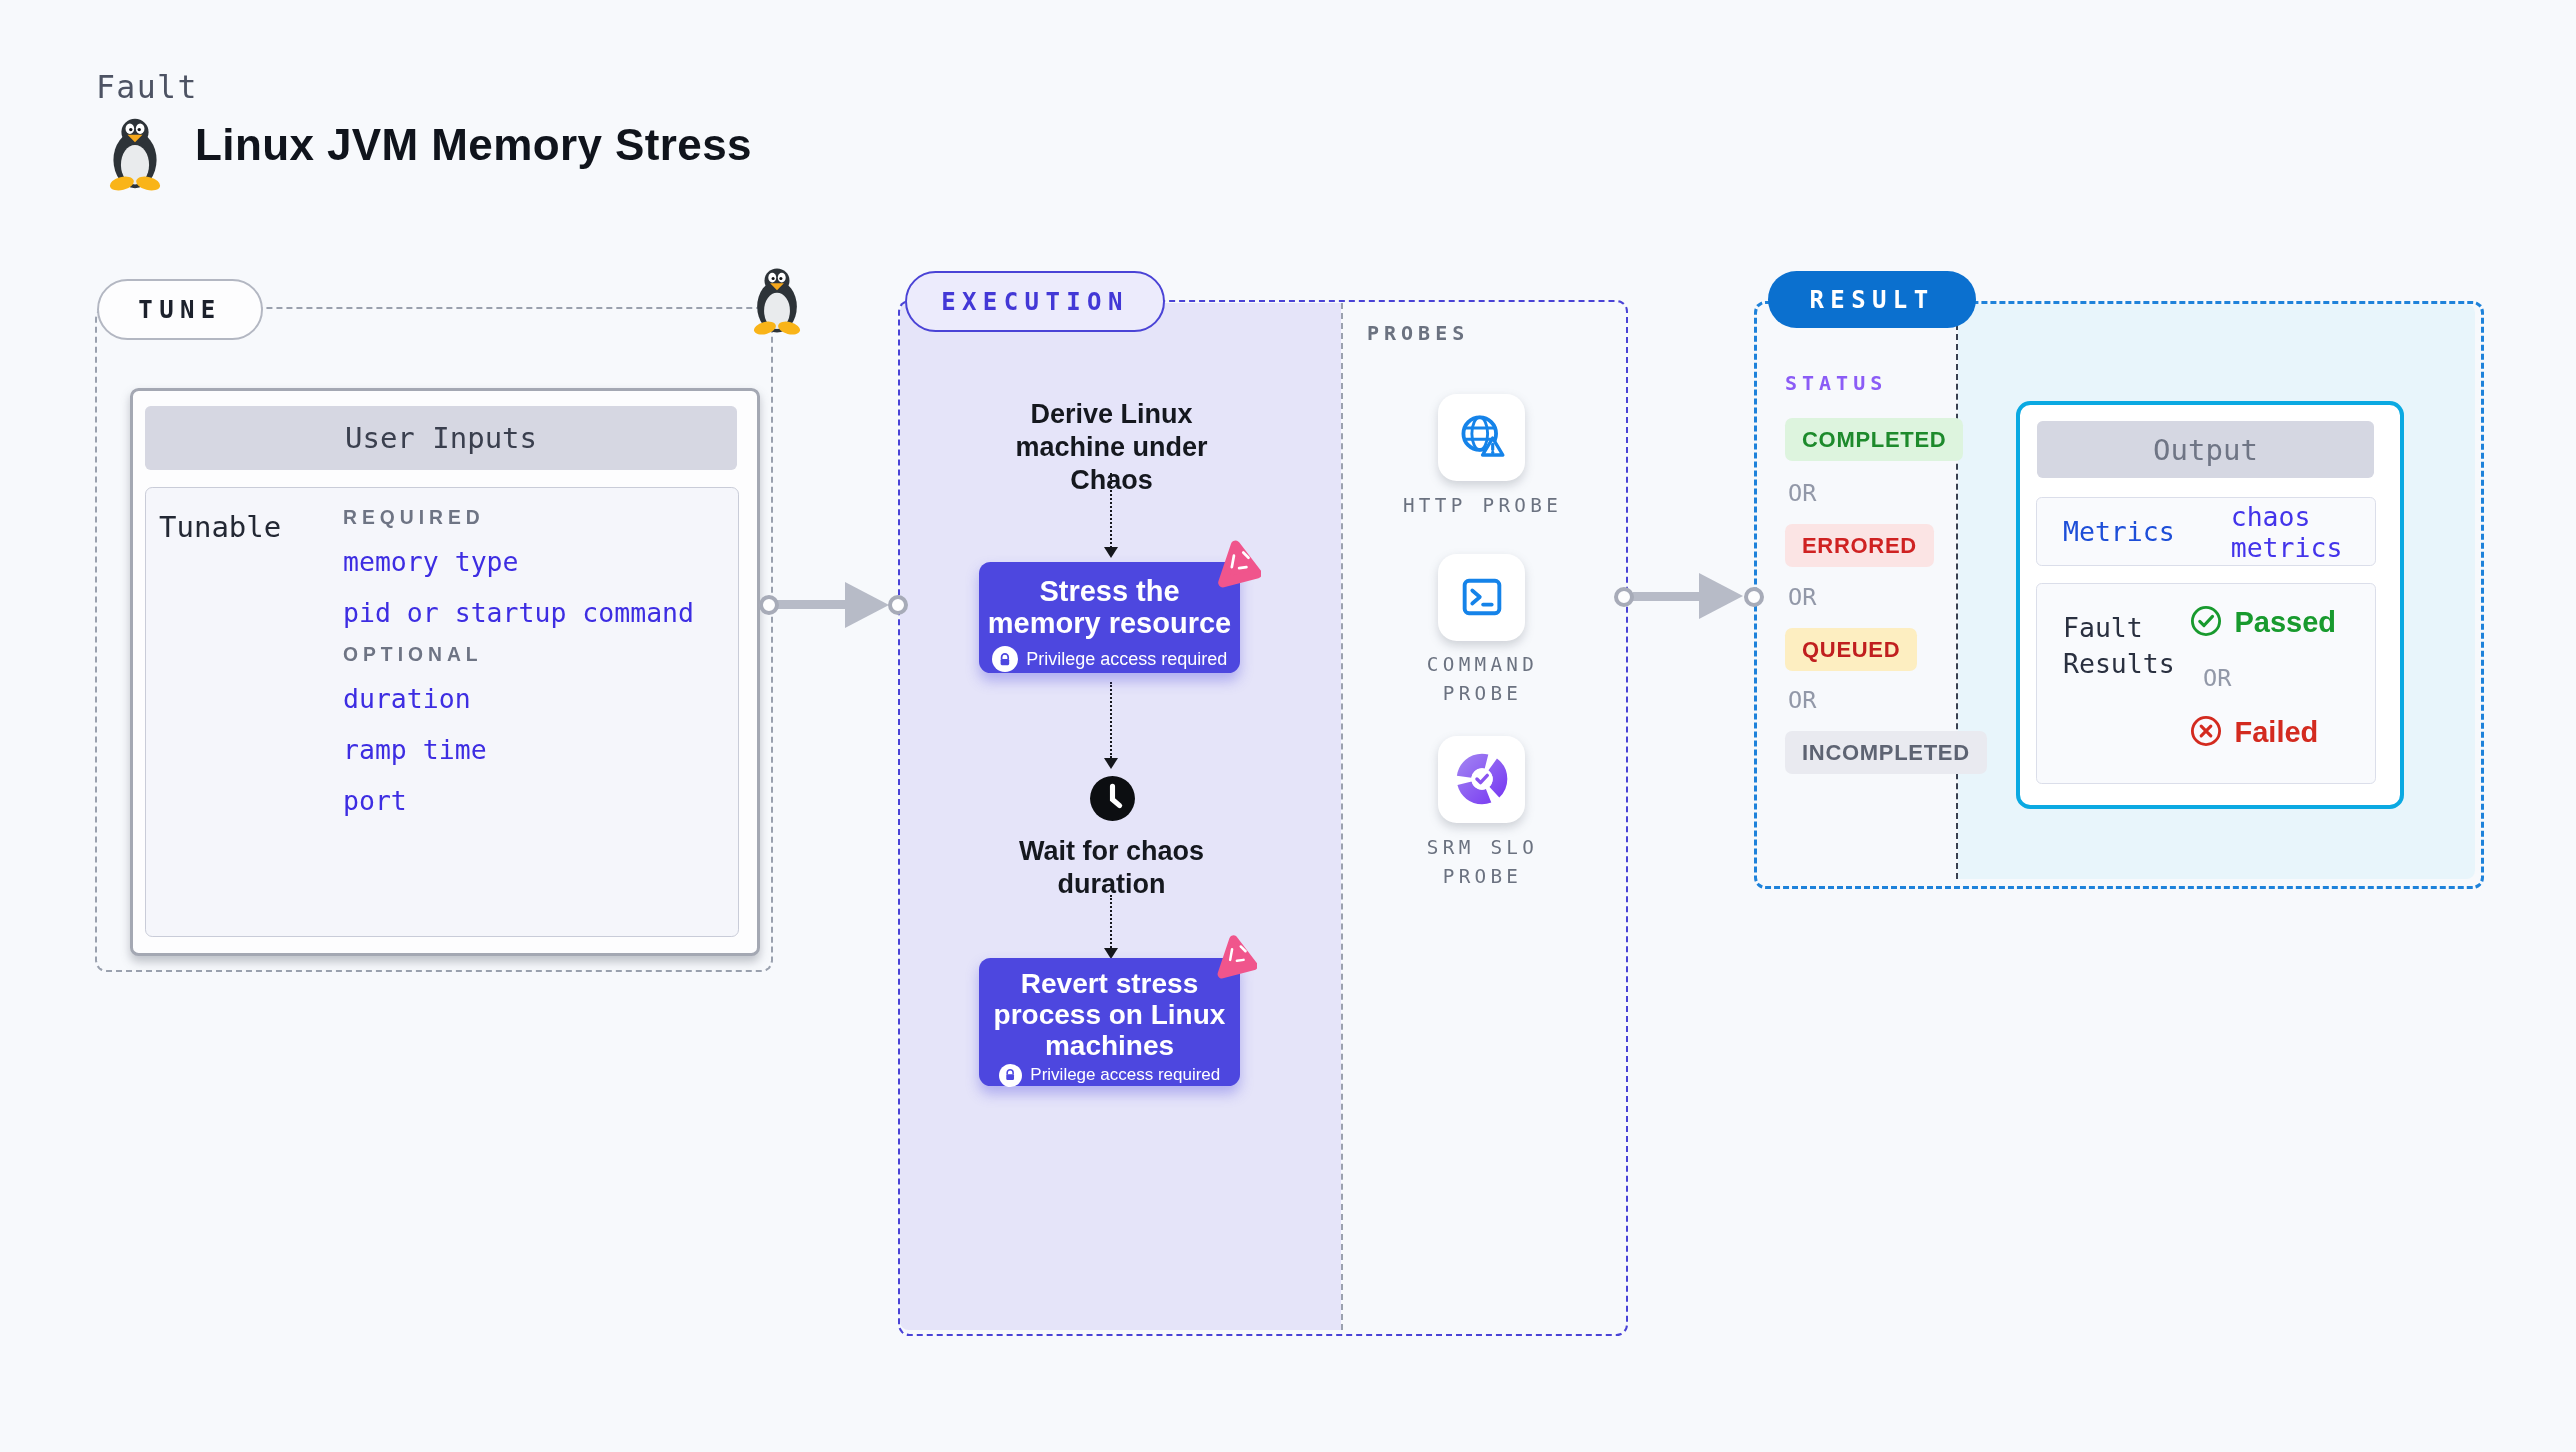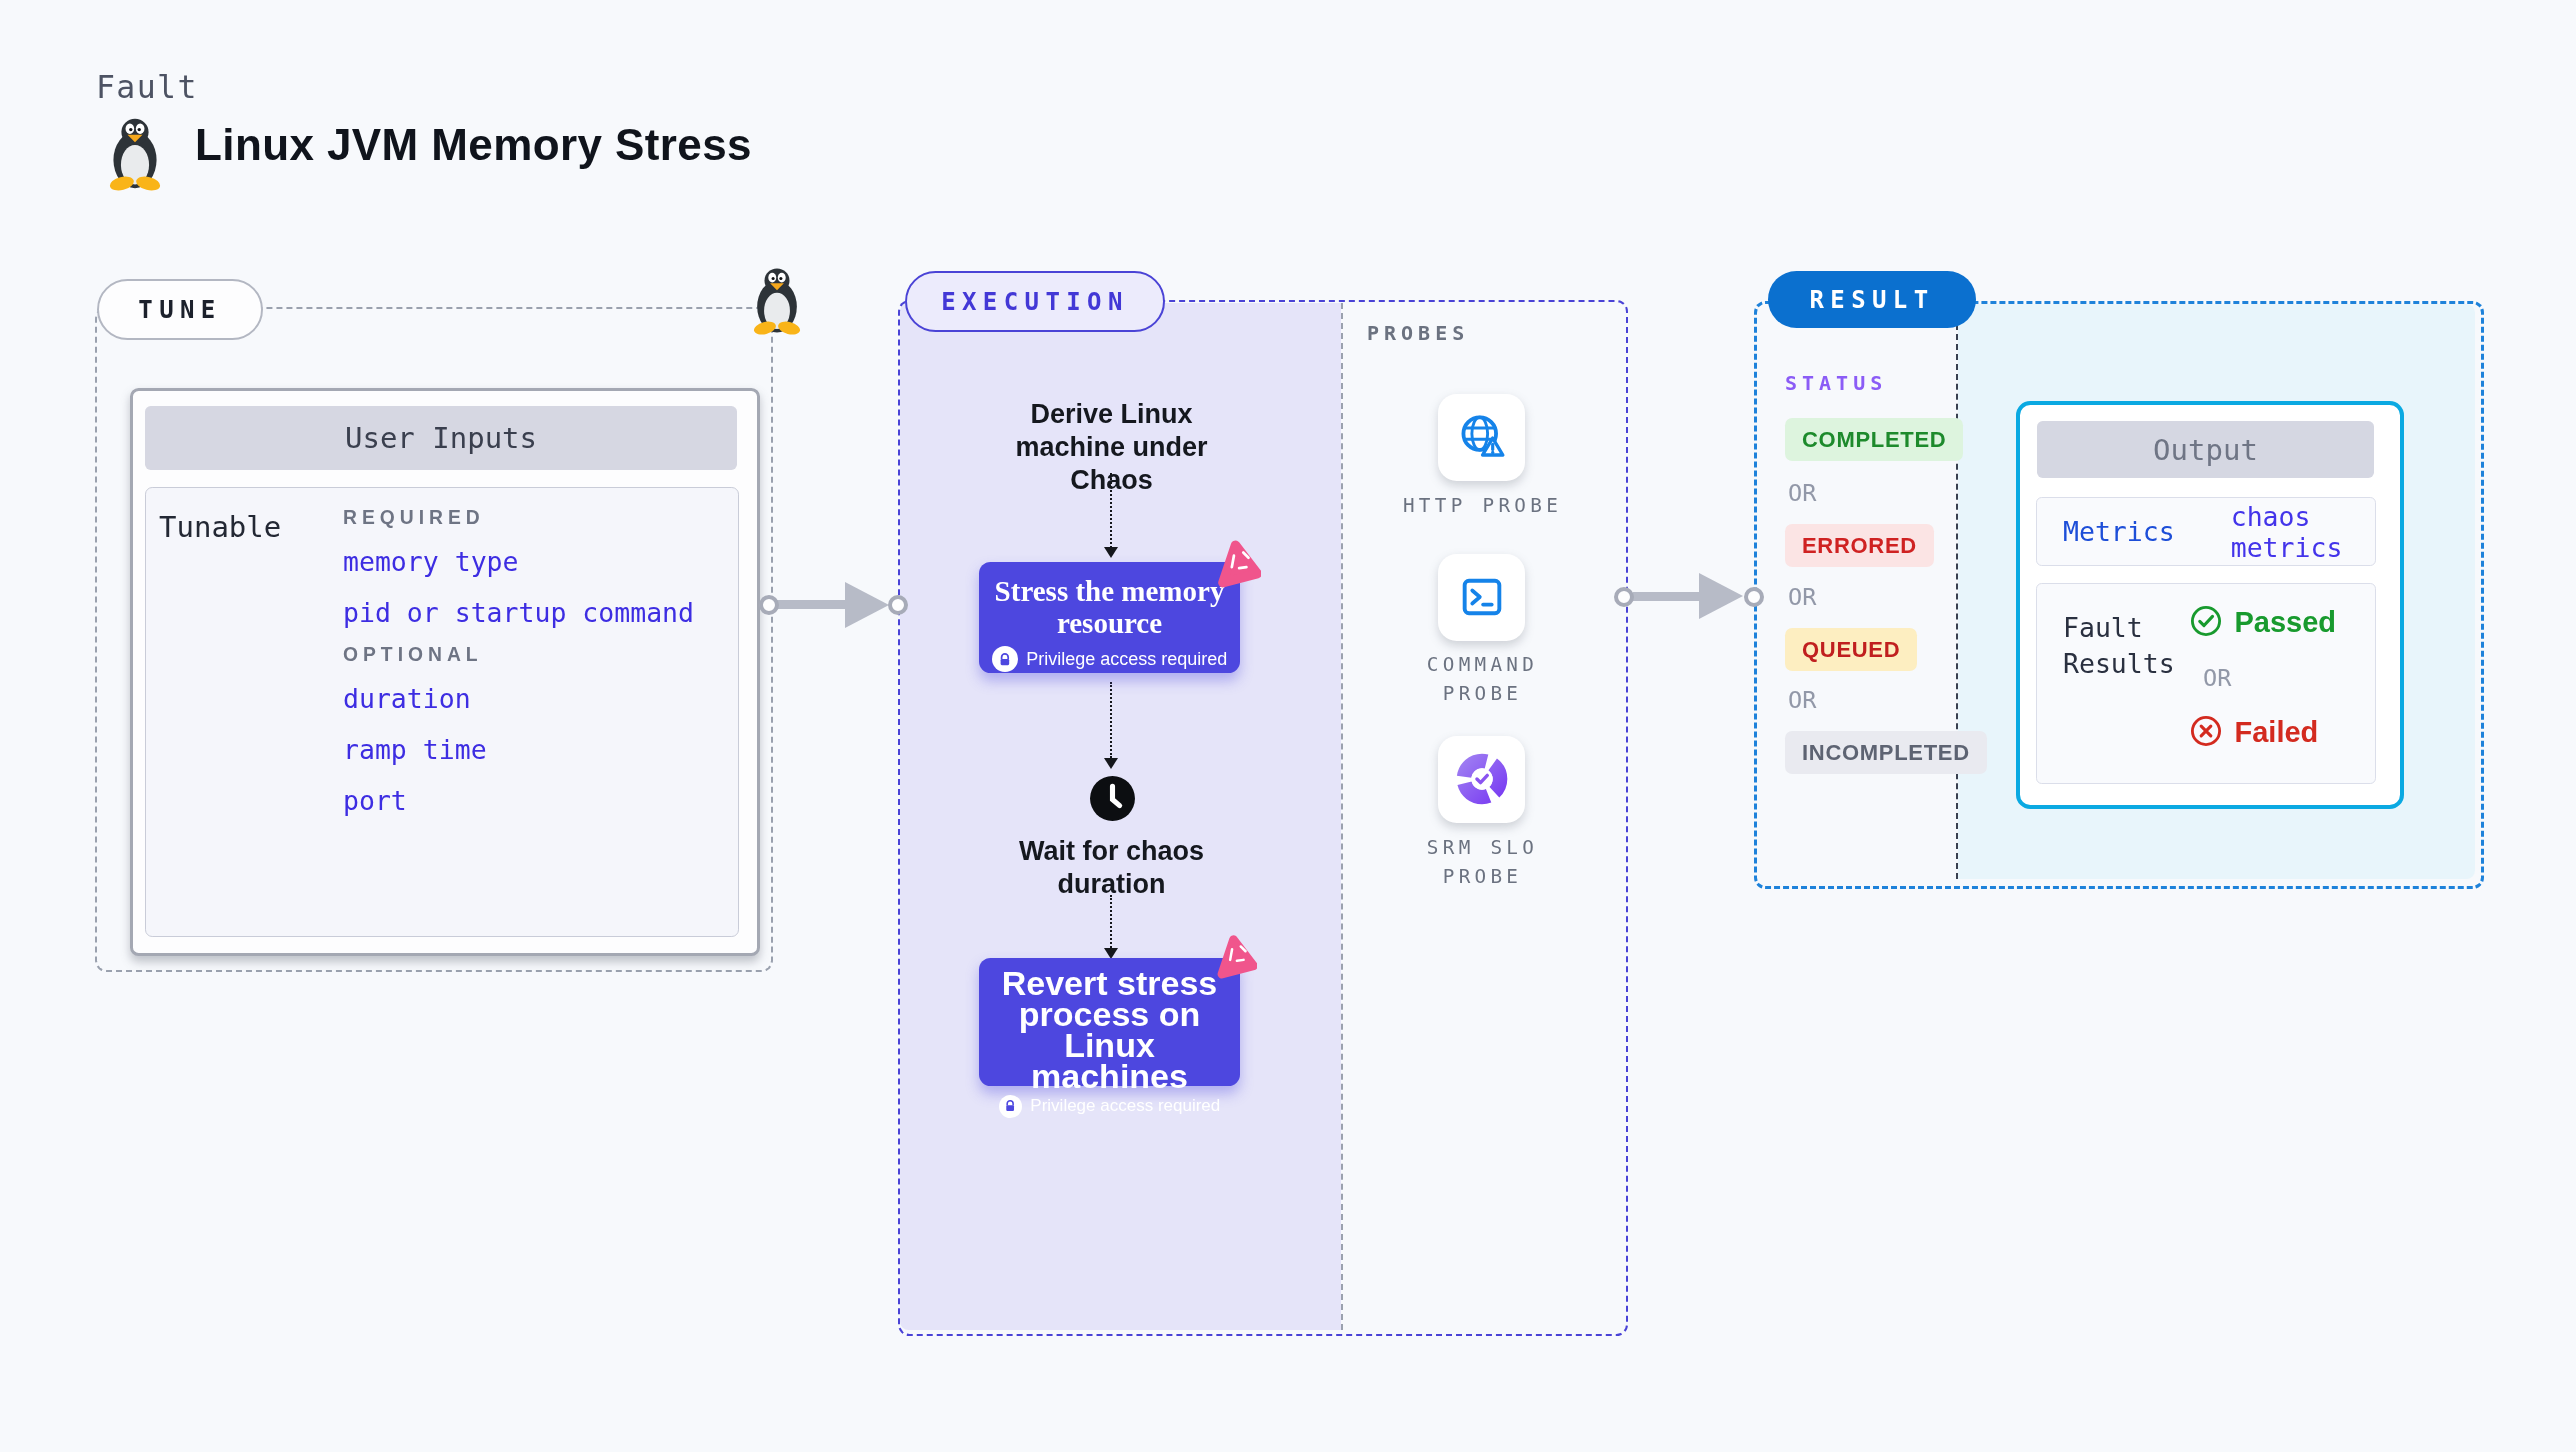--- a/index.html
+++ b/index.html
@@ -150,21 +150,21 @@
   <div class="abs exec-box"></div>
   <div class="abs exec-divider"></div>
   <div class="abs zone-pill mono exec-pill">EXECUTION</div>
 
   <div class="abs derive-text">Derive Linux machine under Chaos</div>
 
   <div class="abs dotted-line" style="left:1110px;top:473px;height:75px;"></div>
   <div class="abs dotted-head" style="left:1104px;top:547px;"></div>
 
   <div class="abs step-box" style="top:562px;height:111px;">
-    <div class="step-title" style="font-size:29px;margin-top:14.3px;font-family:Liberation Serif, serif;">Stress the memory resource</div>
+    <div class="step-title" style="font-size:29px;margin-top:14.3px;">Stress the memory resource</div>
     <div class="priv-row">
       <span class="lock-circle">
         <svg viewBox="0 0 24 24" width="15.8" height="15.8">
             <path d="M7 11 V8 a5 5 0 0 1 10 0 v3" fill="none" stroke="#4d47df" stroke-width="2.6"></path>
             <rect x="5.5" y="10.5" width="13" height="9.5" rx="2" fill="#4d47df"></rect>
           </svg>
       </span>
       <span class="priv-text">Privilege access required</span>
     </div>
   </div>
@@ -185,21 +185,21 @@
       <circle cx="24" cy="24" r="22" fill="#0c0e11"></circle>
       <path d="M24 12 V25 L31 31" fill="none" stroke="#ffffff" stroke-width="5" stroke-linecap="round"></path>
     </svg>
   </div>
   <div class="abs wait-text">Wait for chaos duration</div>
 
   <div class="abs dotted-line" style="left:1110px;top:895px;height:53px;"></div>
   <div class="abs dotted-head" style="left:1104px;top:948px;"></div>
 
   <div class="abs step-box" style="top:958px;height:128px;">
-    <div class="step-title" style="font-size:34px;line-height:31px;margin-top:10px;padding:0 10px;">Revert stress process on Linux machines</div>
+    <div class="step-title" style="font-size:28px;line-height:31px;margin-top:10px;padding:0 10px;">Revert stress process on Linux machines</div>
     <div class="priv-row" style="margin-top:2.9px;">
       <span class="lock-circle" style="width:23px;height:23px;">
         <svg viewBox="0 0 24 24" width="14.3" height="14.3">
             <path d="M7 11 V8 a5 5 0 0 1 10 0 v3" fill="none" stroke="#4d47df" stroke-width="2.6"></path>
             <rect x="5.5" y="10.5" width="13" height="9.5" rx="2" fill="#4d47df"></rect>
           </svg>
       </span>
       <span class="priv-text" style="font-size:17px;">Privilege access required</span>
     </div>
   </div>

